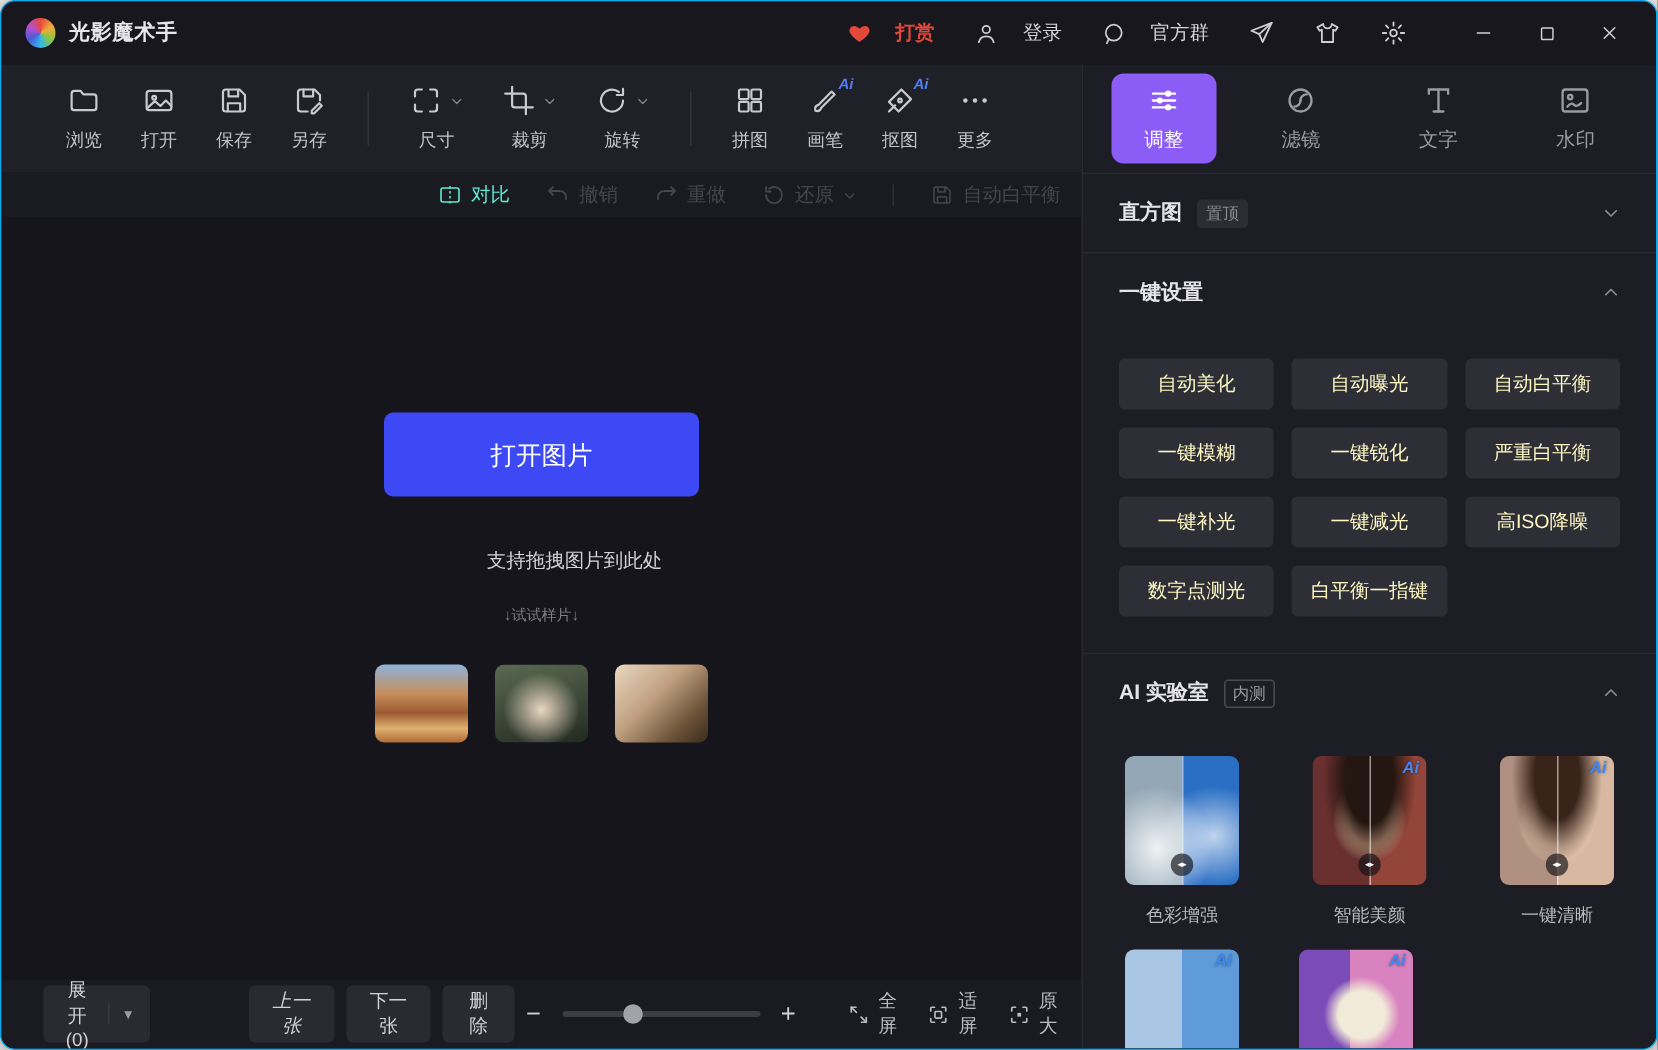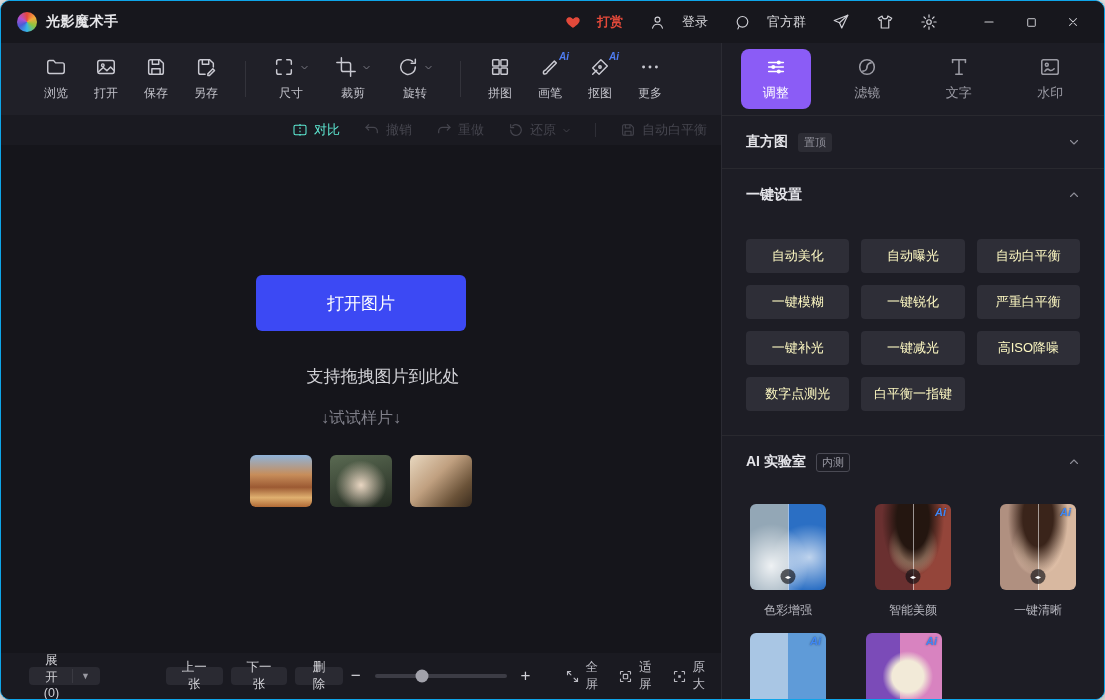--- a/index.html
+++ b/index.html
@@ -36,37 +36,37 @@
   .subbar{height:30px;flex:0 0 30px;background:#1a1a21;display:flex;align-items:center;
           justify-content:flex-end;padding-right:14px;gap:24px;font-size:13px;}
   .sb-item{display:flex;align-items:center;gap:6px;color:#5eead4;}
   .sb-item.disabled{color:#45454e;}
   .sb-sep{width:1px;height:14px;background:#2e2e36;}
   
   .canvas{flex:1;background:#15151b;display:flex;justify-content:center;min-height:0;}
   .canvas-inner{display:flex;flex-direction:column;align-items:center;margin-top:130px;}
   .open-btn{width:210px;height:56px;background:#3c49f4;border:none;border-radius:6px;color:#fff;
             font-size:17px;font-family:Liberation Sans, sans-serif;}
-  .drag-hint{margin-top:34px;font-size:17px;color:#d2d2d7;margin-left:44px;}
-  .sample-hint{margin-top:20px;font-size:16px;color:#7f7f89;}
+  .drag-hint{margin-top:34px;font-size:13px;color:#d2d2d7;margin-left:44px;}
+  .sample-hint{margin-top:20px;font-size:10px;color:#7f7f89;}
   .samples{margin-top:26px;display:flex;gap:18px;}
   .sample{width:62px;height:52px;border-radius:6px;}
   .s1{background:linear-gradient(180deg,#8fb3d9 0%,#c78d5a 38%,#9c5a33 62%,#e0b070 82%,#b06a36 100%);}
   .s2{background:radial-gradient(ellipse at 50% 58%,#e9d6c2 0%,rgba(233,214,194,0) 58%),
                 linear-gradient(165deg,#5a6a52,#343e30 70%,#222a20);}
   .s3{background:linear-gradient(135deg,#e8d8c0 0%,#c0a080 42%,#6a5238 76%,#3a2c1e 100%);}
   
   .bottombar{height:46px;flex:0 0 46px;background:#1a1a21;display:flex;align-items:center;
              padding:0 16px 0 28px;gap:8px;}
-  .bb-btn{background:#2a2a32;border-radius:4px;height:18px;padding:0 14px;display:flex;align-items:center;
+  .bb-btn{background:#2a2a32;border-radius:4px;height:38px;padding:0 14px;display:flex;align-items:center;
           font-size:12.5px;color:#d2d2d7;border:none;font-family:inherit;}
   .expand-btn{gap:8px;padding:0 10px;}
   .expand-caret{font-size:9px;color:#9a9aa2;border-left:1px solid #3a3a42;padding-left:8px;height:14px;
                 display:flex;align-items:center;}
-  .bb-btn.prev{margin-left:58px;}
+  .bb-btn.prev{margin-left:58px;font-style:italic;}
   .zoom-group{margin-left:auto;display:flex;align-items:center;gap:14px;}
   .zoom-sign{font-size:17px;color:#cfcfd6;}
   .zoom-track{width:132px;height:4px;border-radius:2px;background:#3c3c45;position:relative;}
   .zoom-handle{position:absolute;left:36%;top:50%;transform:translate(-50%,-50%);width:13px;height:13px;
                border-radius:50%;background:#a2a2ab;}
   .view-group{margin-left:26px;display:flex;gap:20px;}
   .view-btn{display:flex;align-items:center;gap:6px;font-size:12.5px;color:#bcbcc4;}
   
   .panel{width:382px;flex:0 0 382px;background:#1d1d25;border-left:1px solid #2b2b33;
          display:flex;flex-direction:column;overflow:hidden;}

